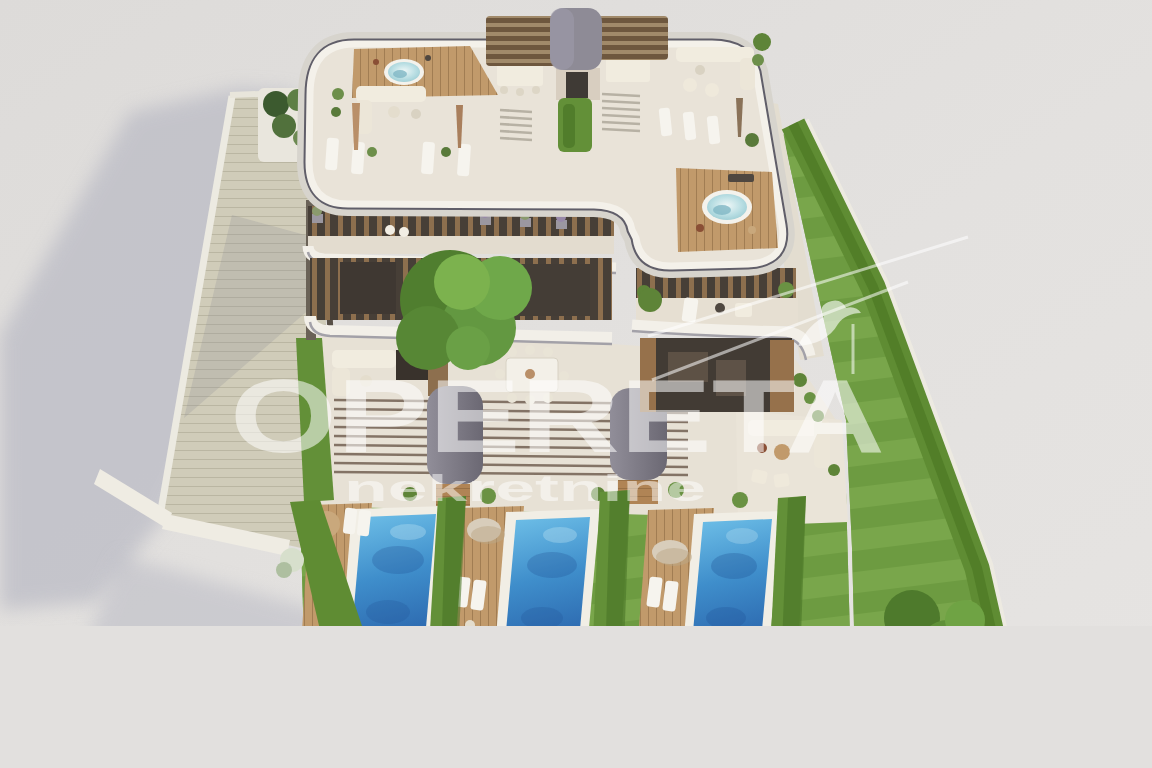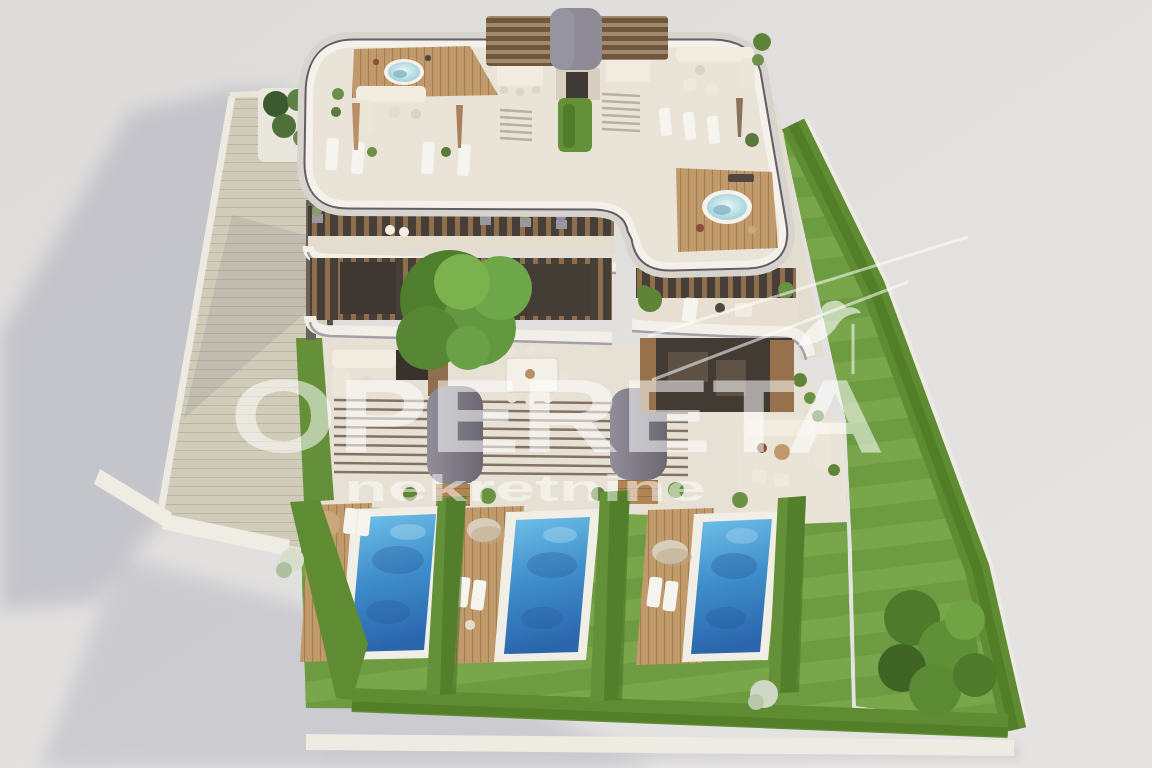--- a/index.html
+++ b/index.html
@@ -1,16 +1,16 @@
 <!DOCTYPE html>
 <html><head>
 <meta charset="utf-8">
 <style>
   html,body{margin:0;padding:0;background:#e2e0de;}
-  .stage{position:relative;width:1152px;height:768px;overflow:hidden;
+  .stage{position:relative;width:1152px;height:626px;overflow:hidden;
          font-family:"Liberation Sans", sans-serif;}
   .stage svg{display:block;}
   text{font-family:"Liberation Sans", sans-serif;}
   .wm-big{font-weight:bold;}
   .wm-small{font-weight:bold;}
 </style>
 </head>
 <body>
 
 <div class="stage">

